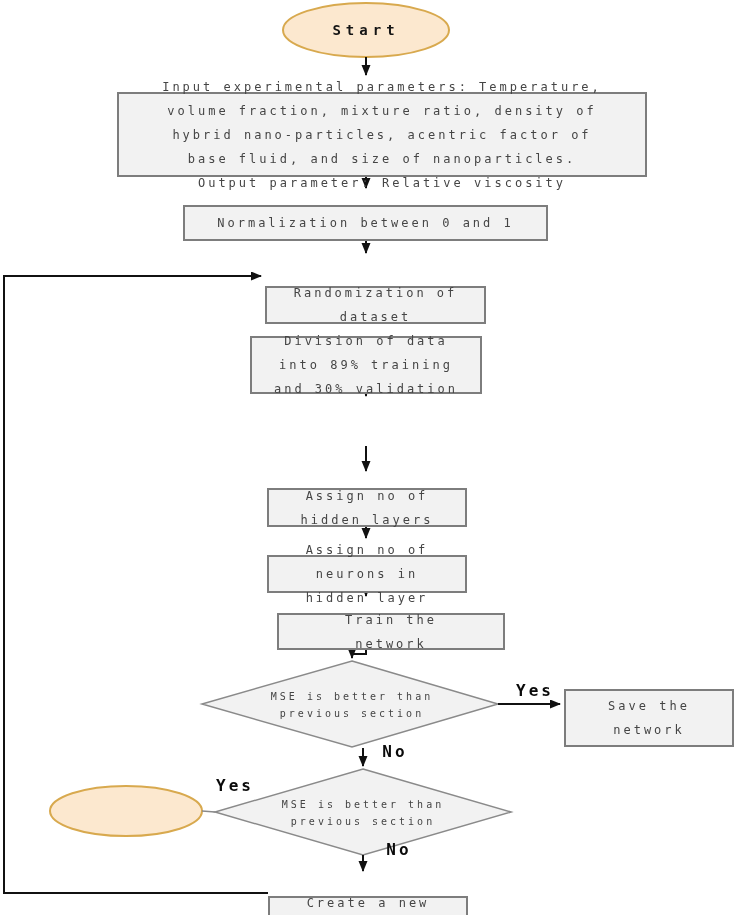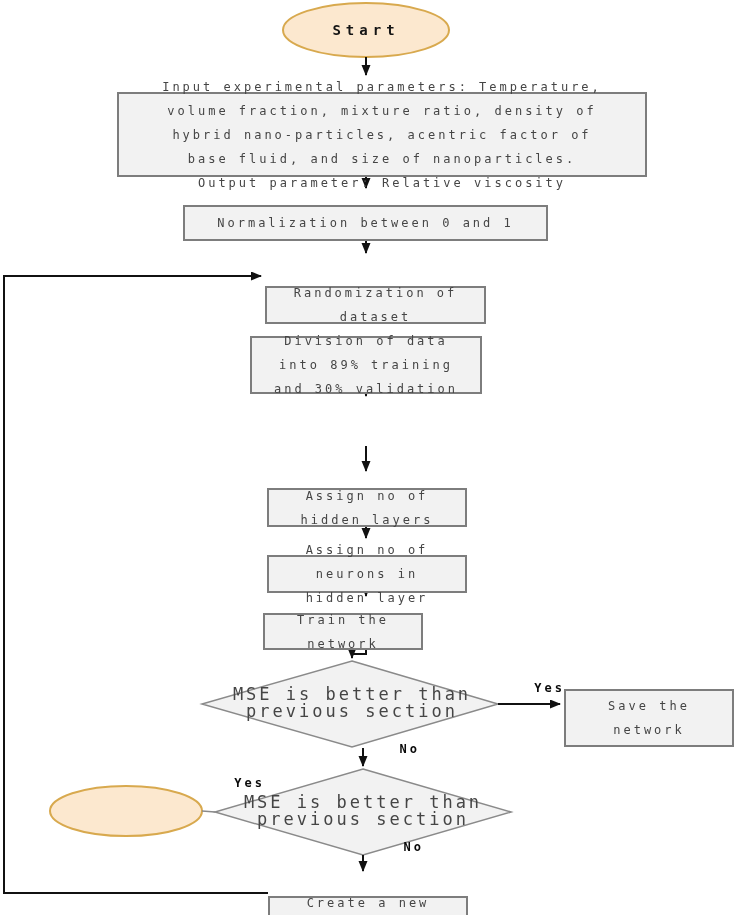--- a/index.html
+++ b/index.html
@@ -12,32 +12,32 @@
   .node{
     position:absolute;display:flex;align-items:center;justify-content:center;
     text-align:center;box-sizing:border-box;
     background:var(--node-fill);border:2px solid var(--node-border);
     color:var(--text-color);font-size:12px;line-height:24px;letter-spacing:3px;
     z-index:2;
     margin-top:13px;
   }
   .node .txt{white-space:pre-line;}
   .overlay{
-    position:absolute;display:flex;align-items:flex-start;justify-content:center;
-    text-align:center;color:var(--text-color);font-size:17px;line-height:17px;
+    position:absolute;display:flex;align-items:flex-end;justify-content:center;
+    text-align:center;color:var(--text-color);font-size:10px;line-height:17px;
     letter-spacing:3px;z-index:2;
   }
   .overlay .txt{white-space:pre-line;}
   .terminal-label{
     position:absolute;display:flex;align-items:center;justify-content:center;
     font-weight:bold;color:#151515;font-size:14px;letter-spacing:5px;z-index:2;
   }
   .edge-label{
-    position:absolute;font-weight:bold;color:#0a0a0a;font-size:12px;
-    letter-spacing:3px;text-align:right;z-index:2;
+    position:absolute;font-weight:bold;color:#0a0a0a;font-size:16px;
+    letter-spacing:3px;text-align:center;z-index:2;
   }
 </style>
 </head>
 <body>
 
 <div class="stage">
 
   <svg class="layer" width="749" height="915" viewBox="0 0 749 915">
     <defs>
       <marker id="ah" markerWidth="12" markerHeight="10" refX="10" refY="4.5" orient="auto" markerUnits="userSpaceOnUse">
@@ -95,21 +95,21 @@
     <span class="txt">Assign no of
 hidden layers</span>
   </div>
 
   <div class="node" style="left:267px;top:542px;width:200px;height:38px">
     <span class="txt">Assign no of
 neurons in
 hidden layer</span>
   </div>
 
-  <div class="node" style="left:263px;top:600px;width:160px;height:37px">
+  <div class="node" style="left:277px;top:600px;width:228px;height:37px">
     <span class="txt">Train the
 network</span>
   </div>
 
   <div class="node" style="left:564px;top:676px;width:170px;height:58px">
     <span class="txt">Save the
 network</span>
   </div>
 
   <div class="node" style="left:268px;top:883px;width:200px;height:37px">

